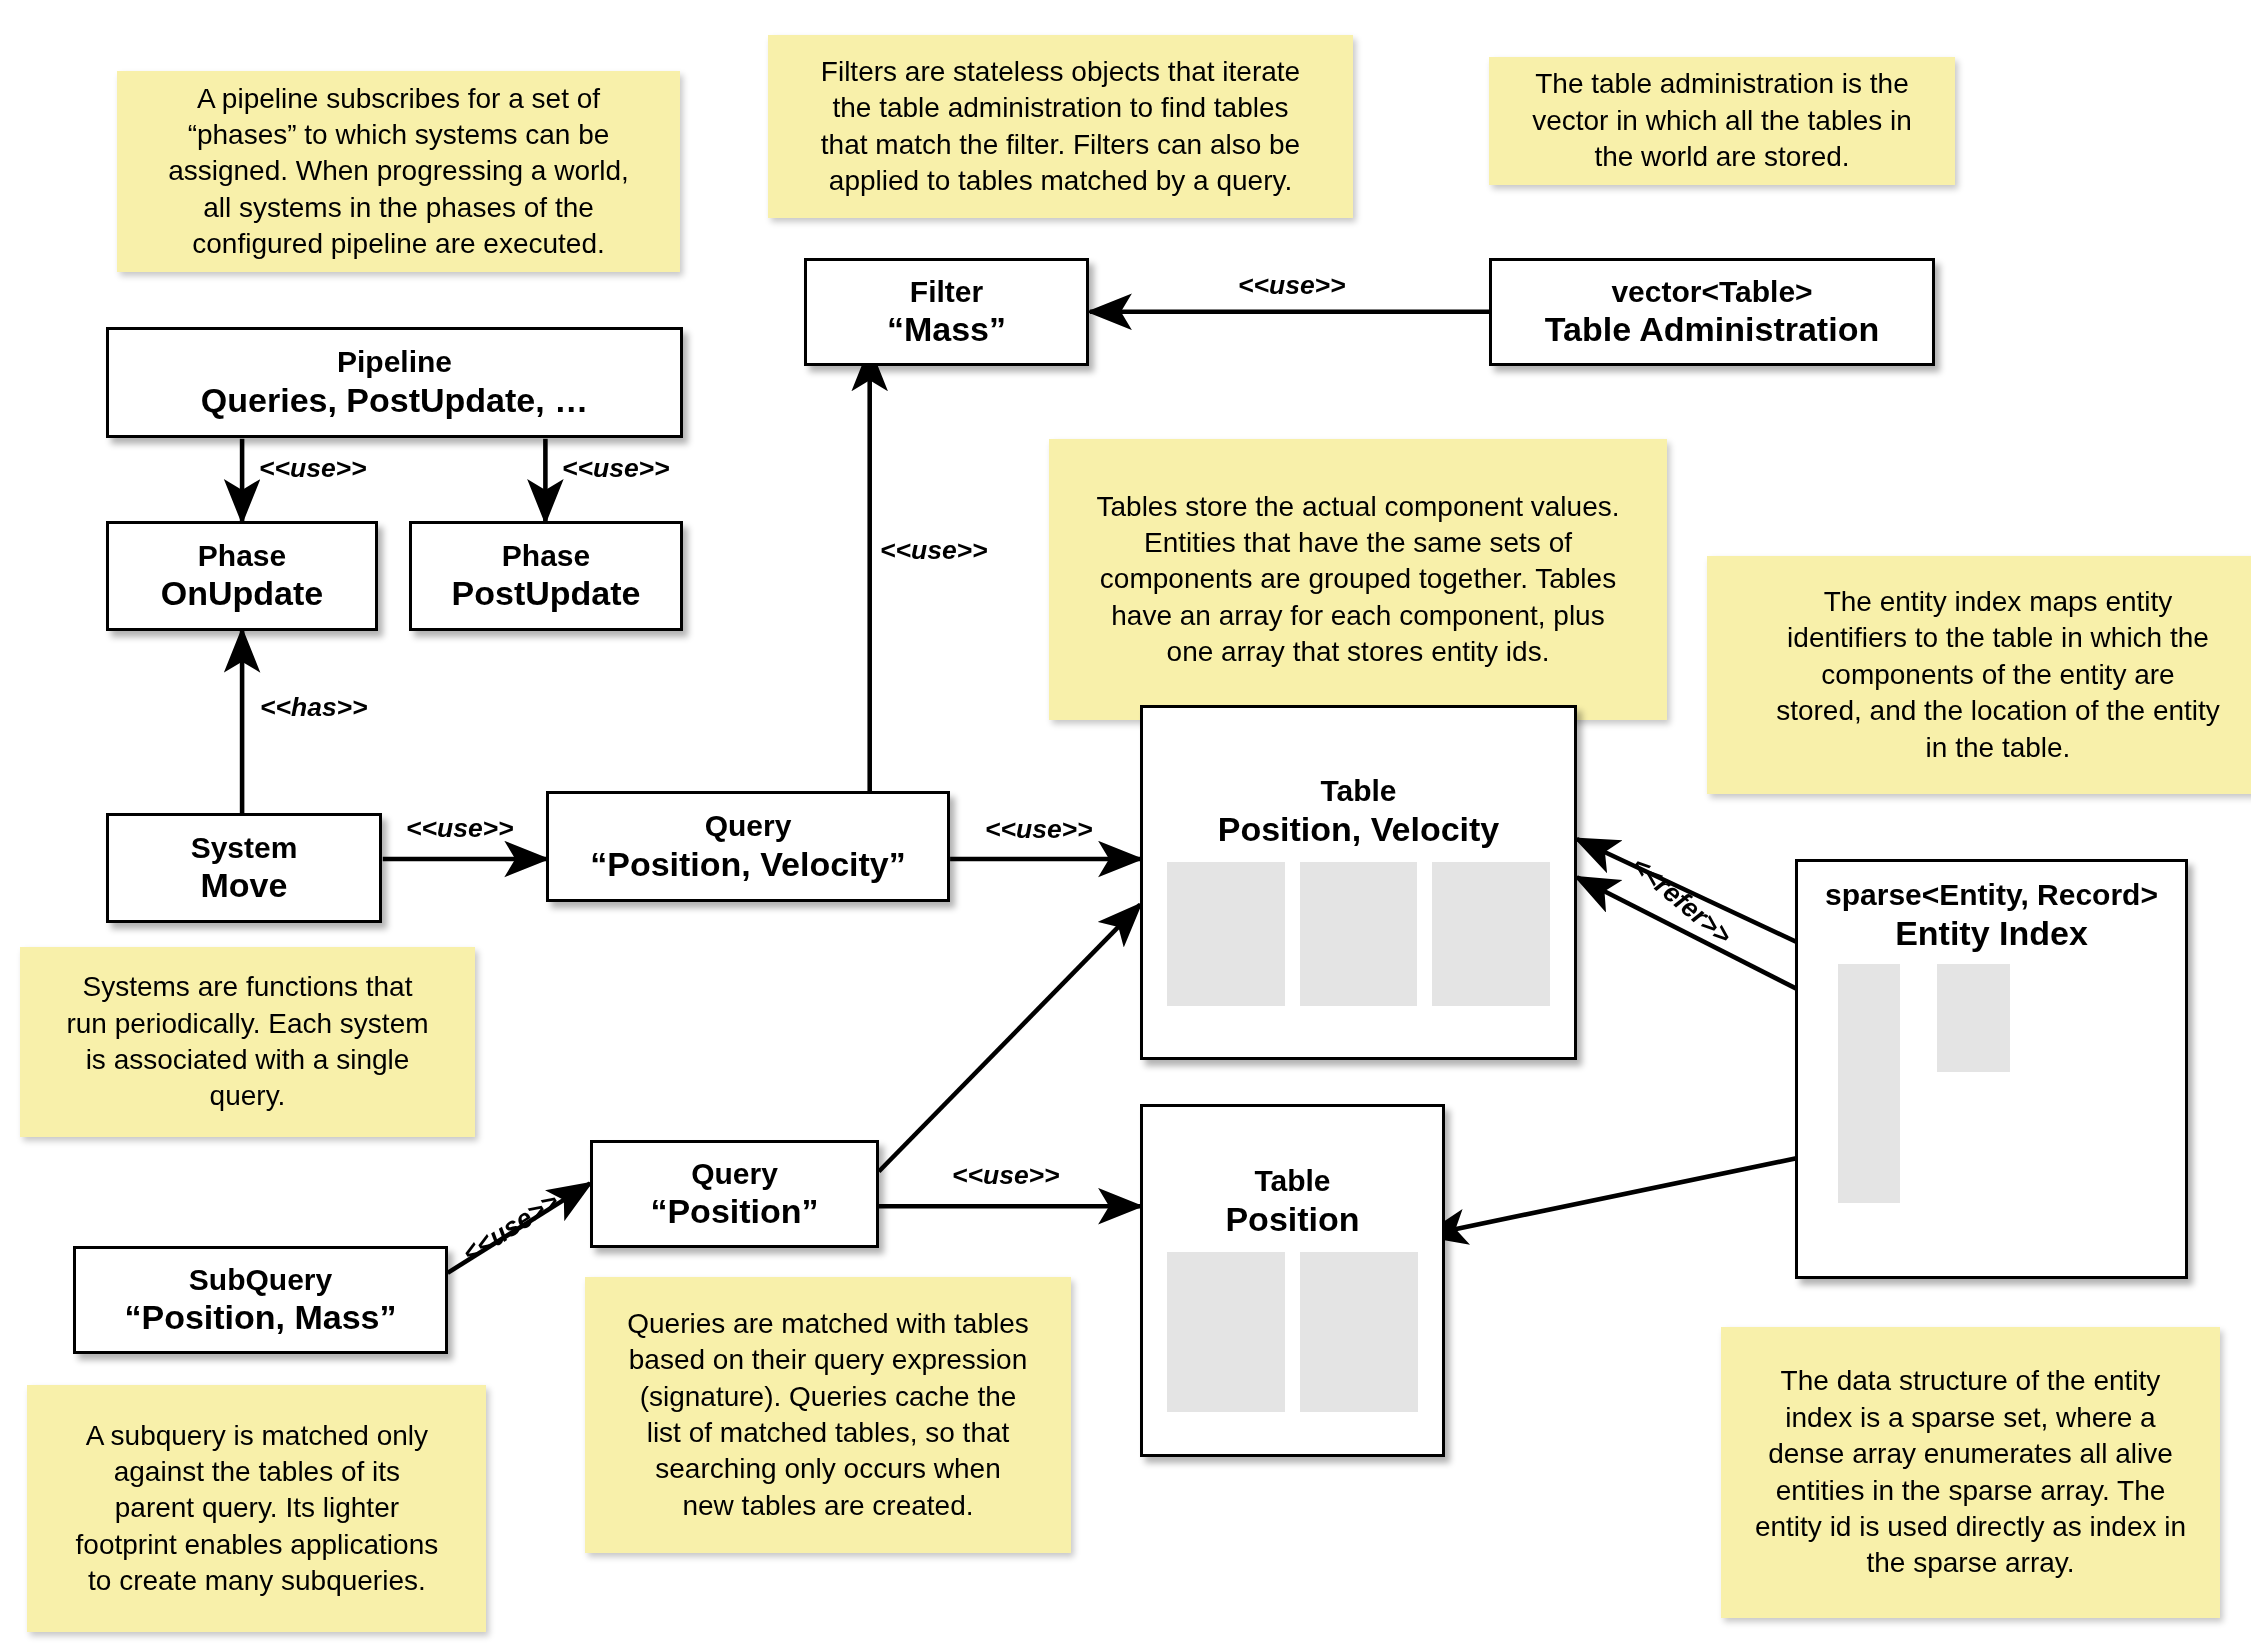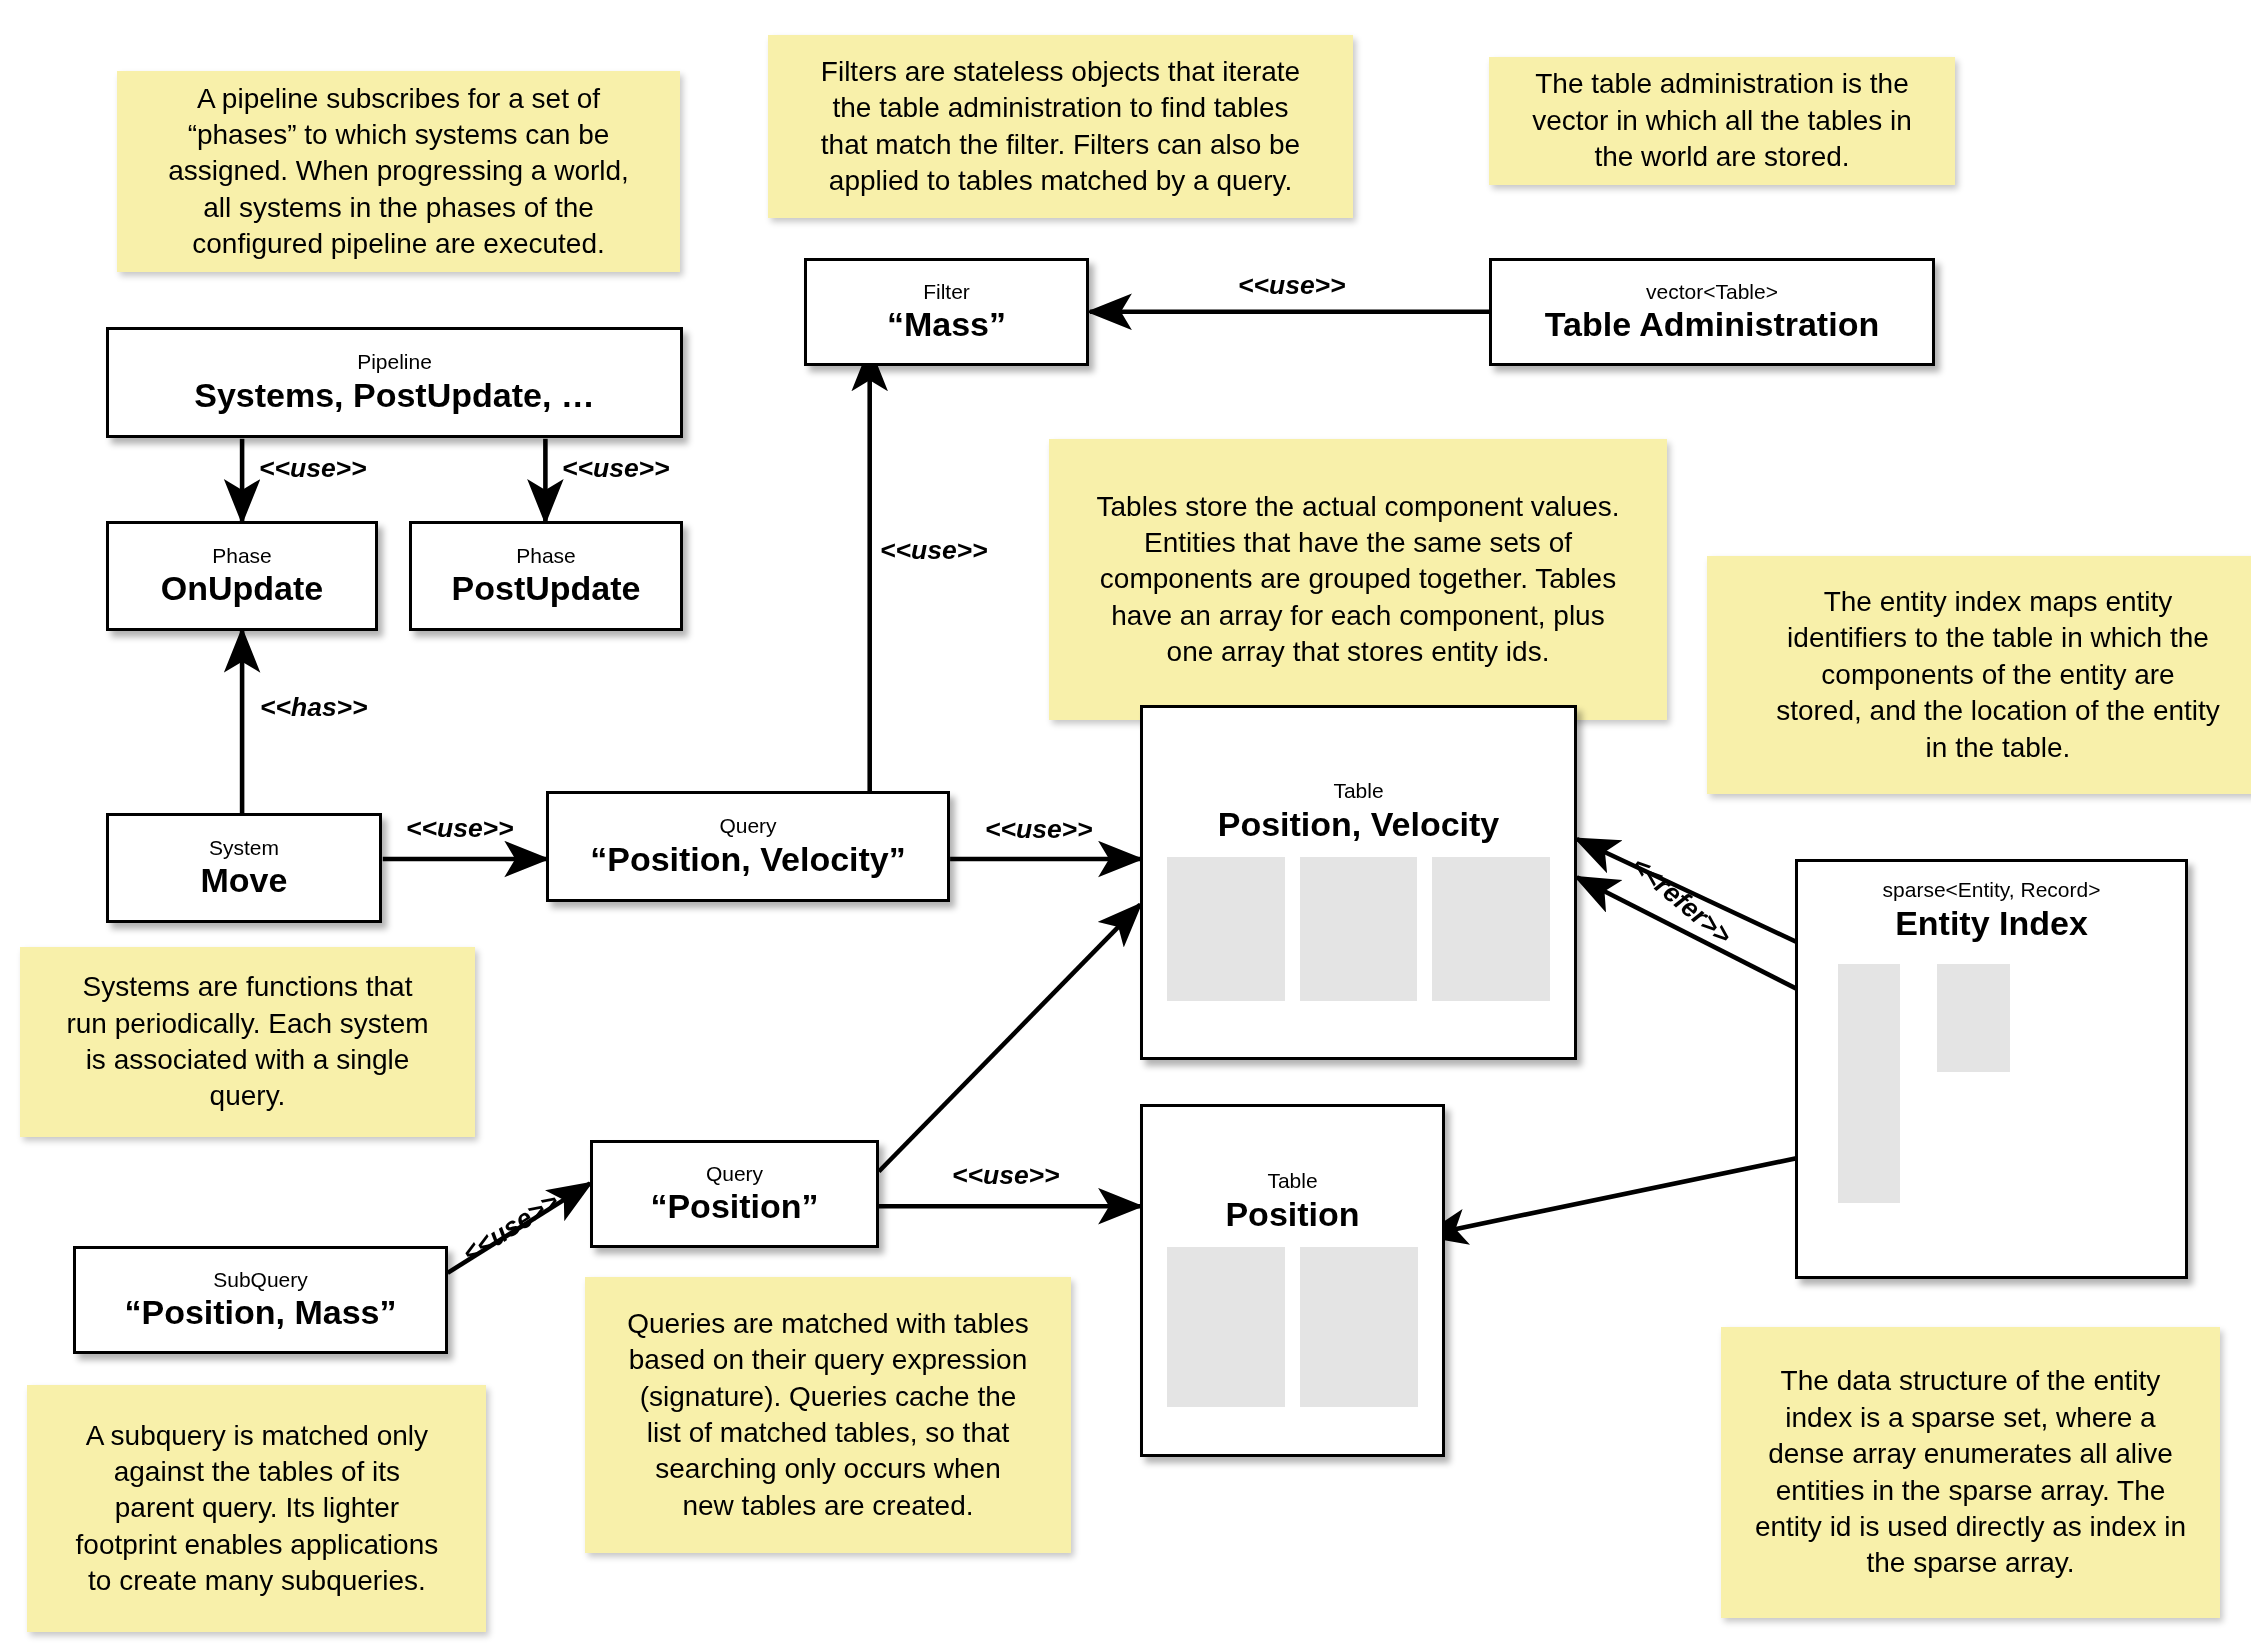--- a/index.html
+++ b/index.html
@@ -47,22 +47,22 @@
     background: #ffffff;
     border: 3.7px solid #000;
     box-sizing: border-box;
     box-shadow: 4.6px 5.5px 6.4px rgba(0,0,0,0.30);
     display: flex;
     flex-direction: column;
     align-items: center;
     justify-content: center;
   }
   .uml .stereo {
-    font-size: 21px;
-    font-weight: 400;
+    font-size: 30px;
+    font-weight: 700;
     line-height: 1.1;
     text-align: center;
     color: #000;
   }
   .uml .name {
     font-size: 34px;
     font-weight: 800;
     line-height: 1.15;
     text-align: center;
     margin-top: 2.7px;
@@ -227,21 +227,21 @@
 
   <div class="note" style="left:1721px; top:1327px; width:499px; height:291px;">The data structure of the entity
 index is a sparse set, where a
 dense array enumerates all alive
 entities in the sparse array. The
 entity id is used directly as index in
 the sparse array.</div>
 
   <div class="uml" style="left:106px; top:327px; width:577px; height:111px;">
     <div class="stereo">Pipeline</div>
-    <div class="name">Systems, PostUpdate, …</div>
+    <div class="name">Queries, PostUpdate, …</div>
   </div>
 
   <div class="uml" style="left:106px; top:521px; width:272px; height:110px;">
     <div class="stereo">Phase</div>
     <div class="name">OnUpdate</div>
   </div>
 
   <div class="uml" style="left:409px; top:521px; width:274px; height:110px;">
     <div class="stereo">Phase</div>
     <div class="name">PostUpdate</div>

